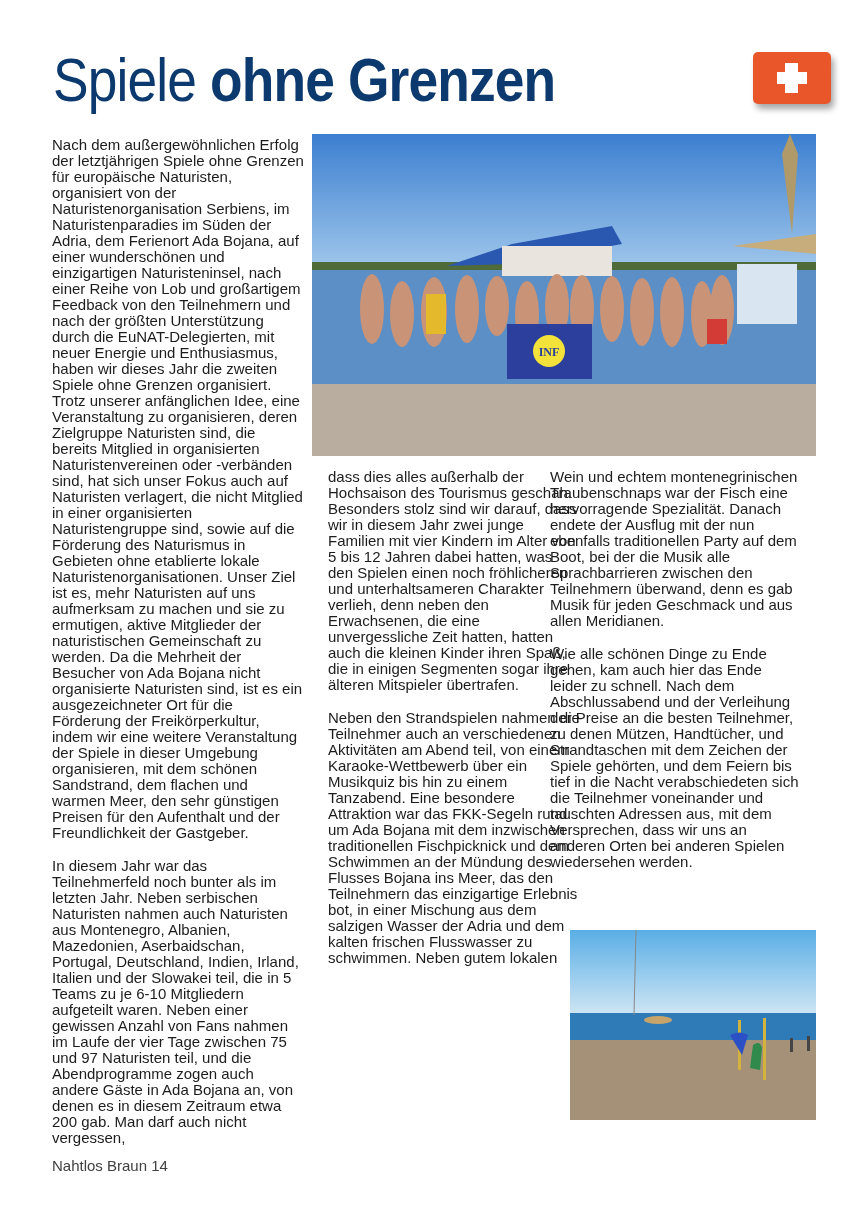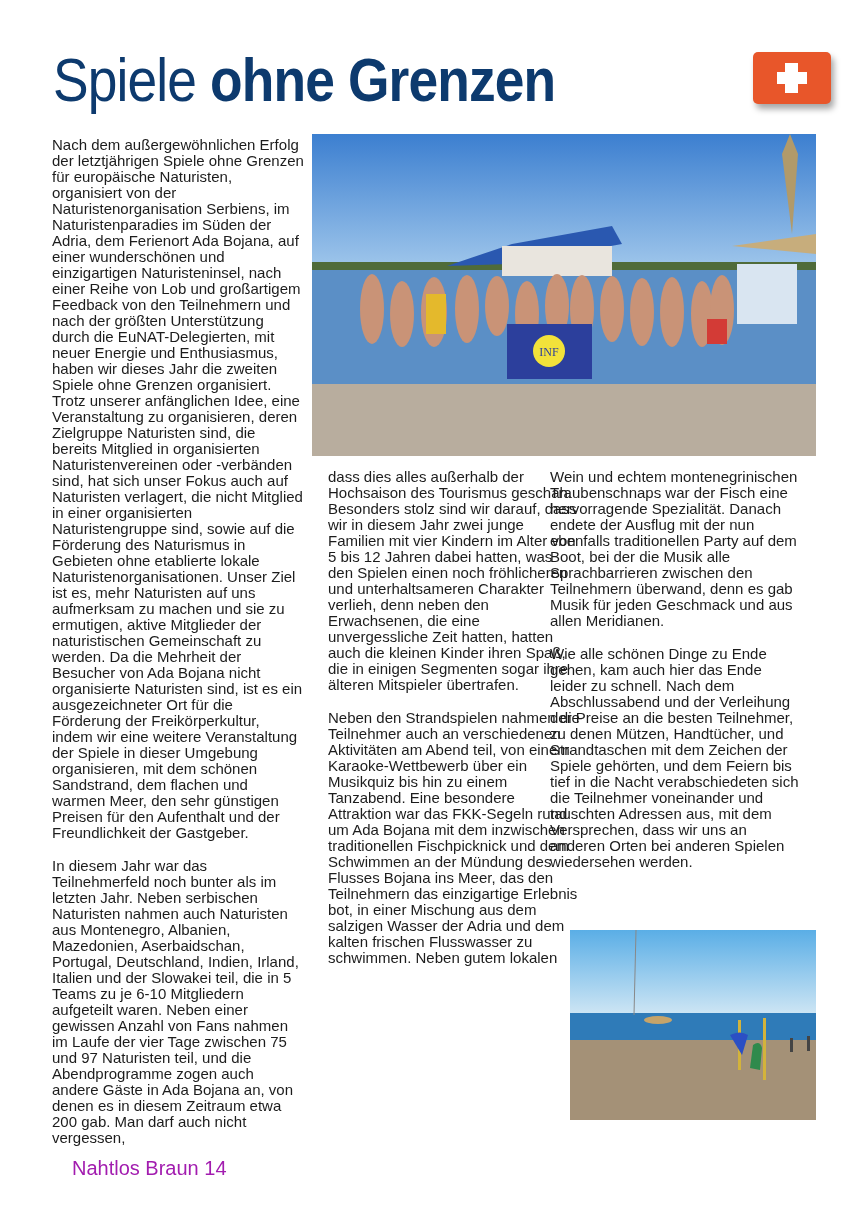--- a/index.html
+++ b/index.html
@@ -11,24 +11,24 @@
   .title .bold { font-weight: 700; }
   .flag { position: absolute; left: 753px; top: 52px; width: 78px; height: 52px; background: #e8562a;
           border-radius: 5px; box-shadow: 3px 5px 6px rgba(0,0,0,0.35); }
   .flag .v { position: absolute; left: 32px; top: 11px; width: 13px; height: 30px; background: #fff; }
   .flag .h { position: absolute; left: 24px; top: 20px; width: 30px; height: 12px; background: #fff; }
   .col { position: absolute; font-size: 15px; line-height: 16px; width: 252px; }
   .col p { margin: 0 0 17px 0; }
   .col1 { left: 52px; top: 137px; }
   .col2 { left: 312px; top: 469px; margin-left: 16px; }
   .col3 { left: 550px; top: 469px; }
-  .photo { position: absolute; overflow: hidden; }
+  .photo { position: absolute; overflow: hidden; font-weight: bold; }
   .photo1 { left: 312px; top: 134px; width: 504px; height: 322px; }
   .photo2 { left: 570px; top: 930px; width: 246px; height: 190px; }
-  .footer { position: absolute; left: 52px; top: 1157px; font-size: 20px; color: #a21caf; margin-left: 20px; }
+  .footer { position: absolute; left: 52px; top: 1157px; font-size: 15px; color: #404040; }
 </style>
 </head>
 <body>
 
 <div class="title">
   <span class="light">Spiele</span>
   <span class="bold">ohne Grenzen</span>
 </div>
 
 <div class="flag">

